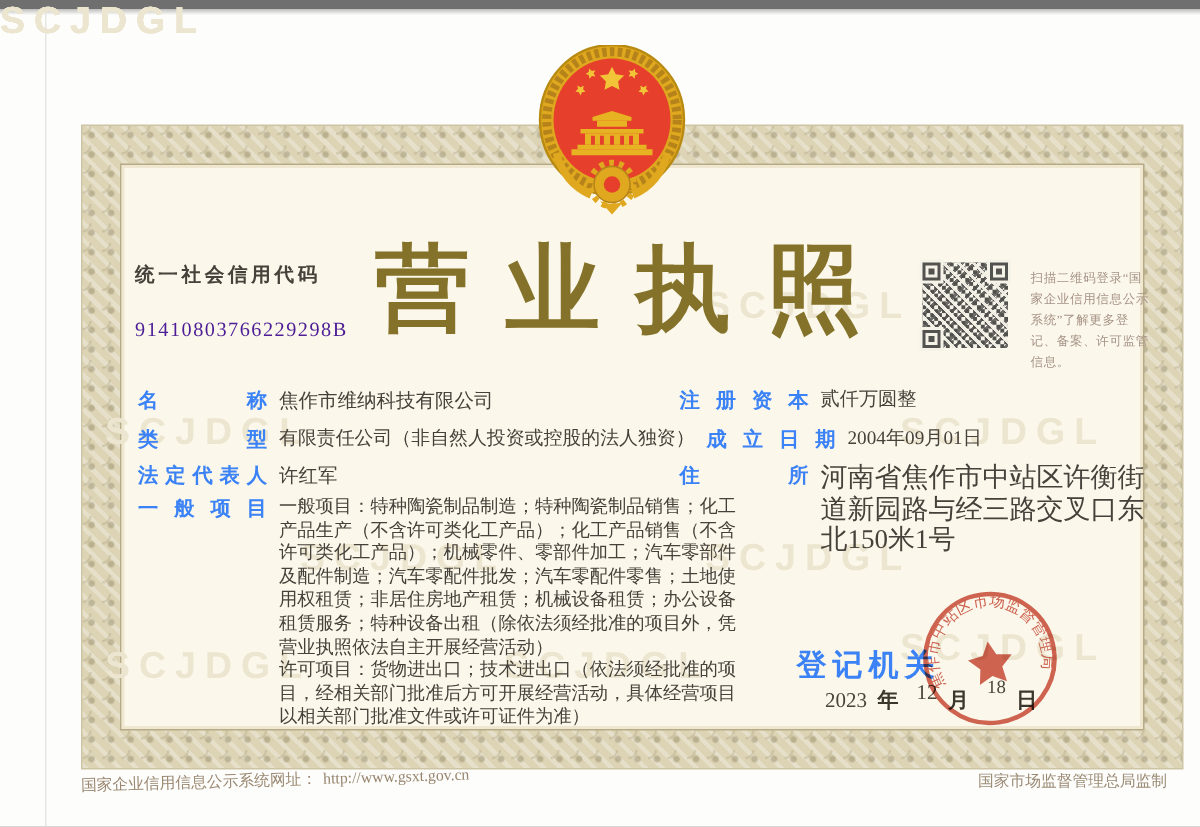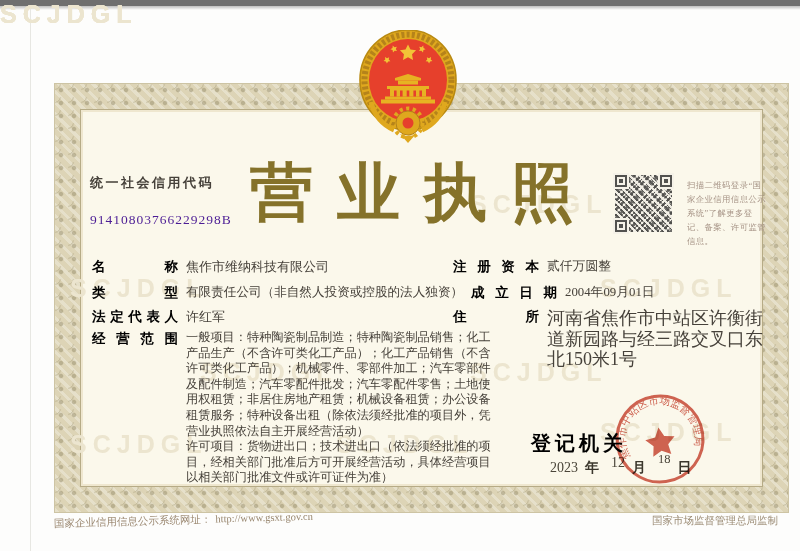--- a/index.html
+++ b/index.html
@@ -52,21 +52,21 @@
   .finder{position:absolute;width:12px;height:12px;border:2.5px solid #2e2e2e;background:#f4f1e8;
     box-shadow:0 0 0 2px #f4f1e8;box-sizing:border-box;}
   .finder::after{content:"";position:absolute;left:2px;top:2px;width:3px;height:3px;background:#2e2e2e;padding:0.5px;}
   .finder.tl{left:0;top:0}.finder.tr{right:0;top:0}.finder.bl{left:0;bottom:0}
   .qr-caption{left:687px;top:179px;width:82px;font-size:8.4px;line-height:13.9px;
       letter-spacing:.4px;color:#a69386;}
 
   
   .row{position:absolute;z-index:2;display:flex;align-items:flex-start;}
   .flabel{display:inline-block;flex:none;text-align:justify;text-align-last:justify;
-      font-family:Liberation Serif, serif;font-weight:700;color:#000000;}
+      font-family:Liberation Serif, serif;font-weight:700;color:#3b82f6;}
   .fvalue{font-family:"Liberation Serif",serif;color:#46413a;}
   #row-name{left:92px;top:258px}#row-type{left:92px;top:284px}#row-rep{left:92px;top:308px}
   #row-scope{left:92px;top:330px}
   #row-name .flabel,#row-type .flabel,#row-rep .flabel,#row-scope .flabel{width:86px;font-size:13.5px;}
   #row-name .fvalue{margin-left:8px;font-size:13px;}
   #row-type .fvalue{margin-left:8px;font-size:12.6px;}
   #row-rep .fvalue{margin-left:8px;font-size:13px;}
   #row-scope .fvalue{margin-left:8px;width:306px;font-size:12.2px;line-height:15.6px;}
   #row-scope p{margin:0;}
   #row-capital{left:453px;top:258px}#row-estdate{left:471px;top:284px}#row-address{left:453px;top:308px}
@@ -177,21 +177,21 @@
   </div>
   <div class="row" id="row-type">
     <span class="flabel">类型</span>
     <span class="fvalue">有限责任公司（非自然人投资或控股的法人独资）</span>
   </div>
   <div class="row" id="row-rep">
     <span class="flabel">法定代表人</span>
     <span class="fvalue">许红军</span>
   </div>
   <div class="row" id="row-scope">
-    <span class="flabel">经营范围</span>
+    <span class="flabel">一般项目</span>
     <span class="fvalue">
       <p>一般项目：特种陶瓷制品制造；特种陶瓷制品销售；化工产品生产（不含许可类化工产品）；化工产品销售（不含许可类化工产品）；机械零件、零部件加工；汽车零部件及配件制造；汽车零配件批发；汽车零配件零售；土地使用权租赁；非居住房地产租赁；机械设备租赁；办公设备租赁服务；特种设备出租（除依法须经批准的项目外，凭营业执照依法自主开展经营活动）</p>
       <p>许可项目：货物进出口；技术进出口（依法须经批准的项目，经相关部门批准后方可开展经营活动，具体经营项目以相关部门批准文件或许可证件为准）</p>
     </span>
   </div>
 
   <div class="row" id="row-capital">
     <span class="flabel">注册资本</span>
     <span class="fvalue">贰仟万圆整</span>
   </div>

